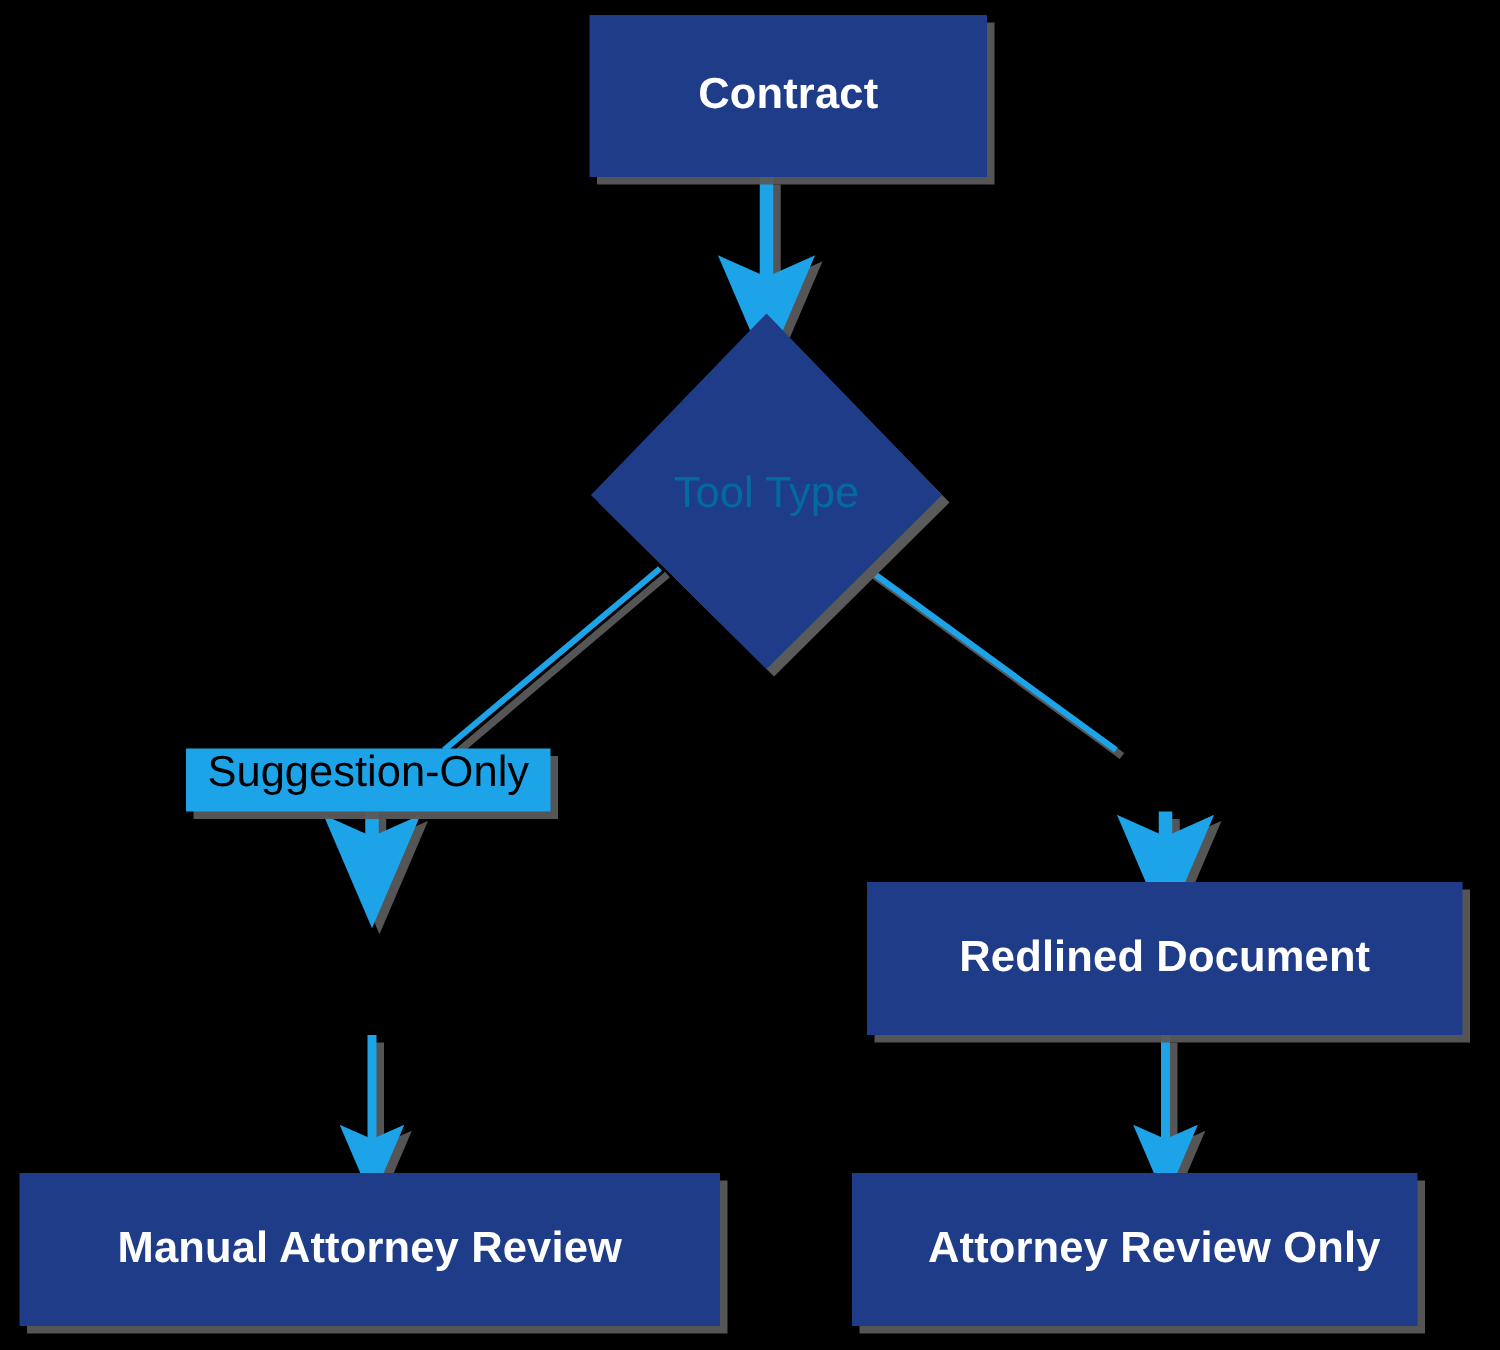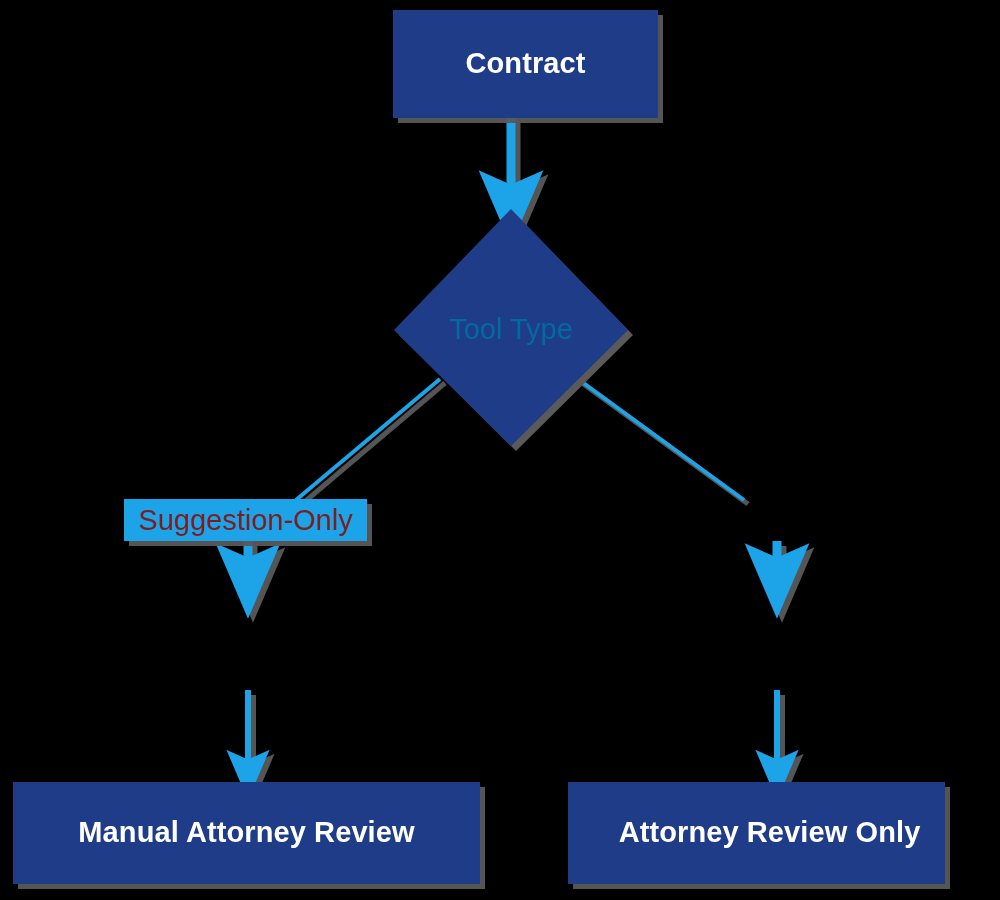--- a/index.html
+++ b/index.html
@@ -56,24 +56,24 @@
     position: relative;
     z-index: 2;
     font-size: 29px;
     font-weight: 500;
     color: #0369a1;
   }
   .edge-label {
     position: absolute;
     box-sizing: border-box;
     display: flex;
-    align-items: center;
+    align-items: flex-start;
     justify-content: center;
     background: #1CA3E8;
-    color: #7f1d1d;
+    color: #000000;
     font-size: 29px;
     font-weight: 400;
     letter-spacing: 0px;
     box-shadow: 5px 5px 0 0 rgba(90,90,90,0.95);
     z-index: 8;
     white-space: nowrap;
   }
 </style>
 </head>
 <body>
@@ -120,20 +120,23 @@
     </svg>
     <span class="diamond-label">Tool Type</span>
   </div>
 
   <div class="edge-label" style="left:124px; top:499px; width:243px; height:42px;">
     <span>Suggestion-Only</span>
   </div>
 
 
 
+  <div class="node node-rect" style="left:578px; top:588px; width:397px; height:102px;">
+    <span>Redlined Document</span>
+  </div>
 
   <div class="node node-rect" style="left:13px; top:782px; width:467px; height:102px;">
     <span>Manual Attorney Review</span>
   </div>
 
   <div class="node node-rect" style="left:568px; top:782px; width:377px; height:102px;padding-left:26px;">
     <span>Attorney Review Only</span>
   </div>
 
 </div>

